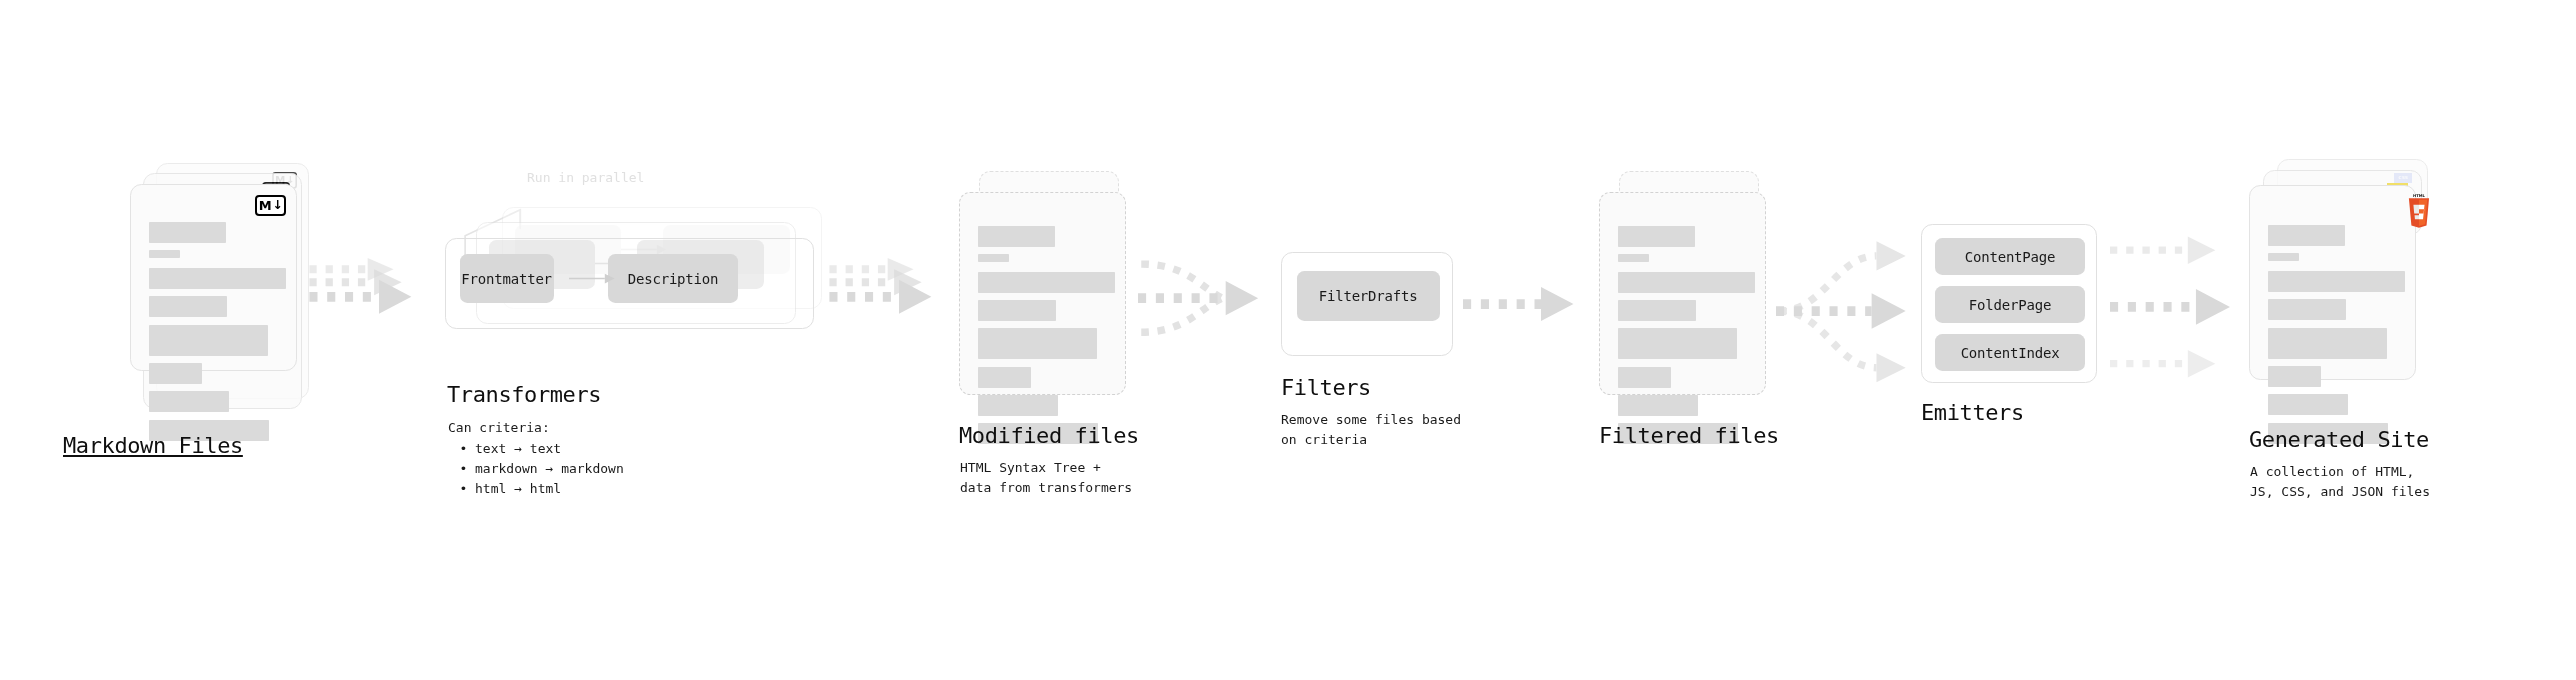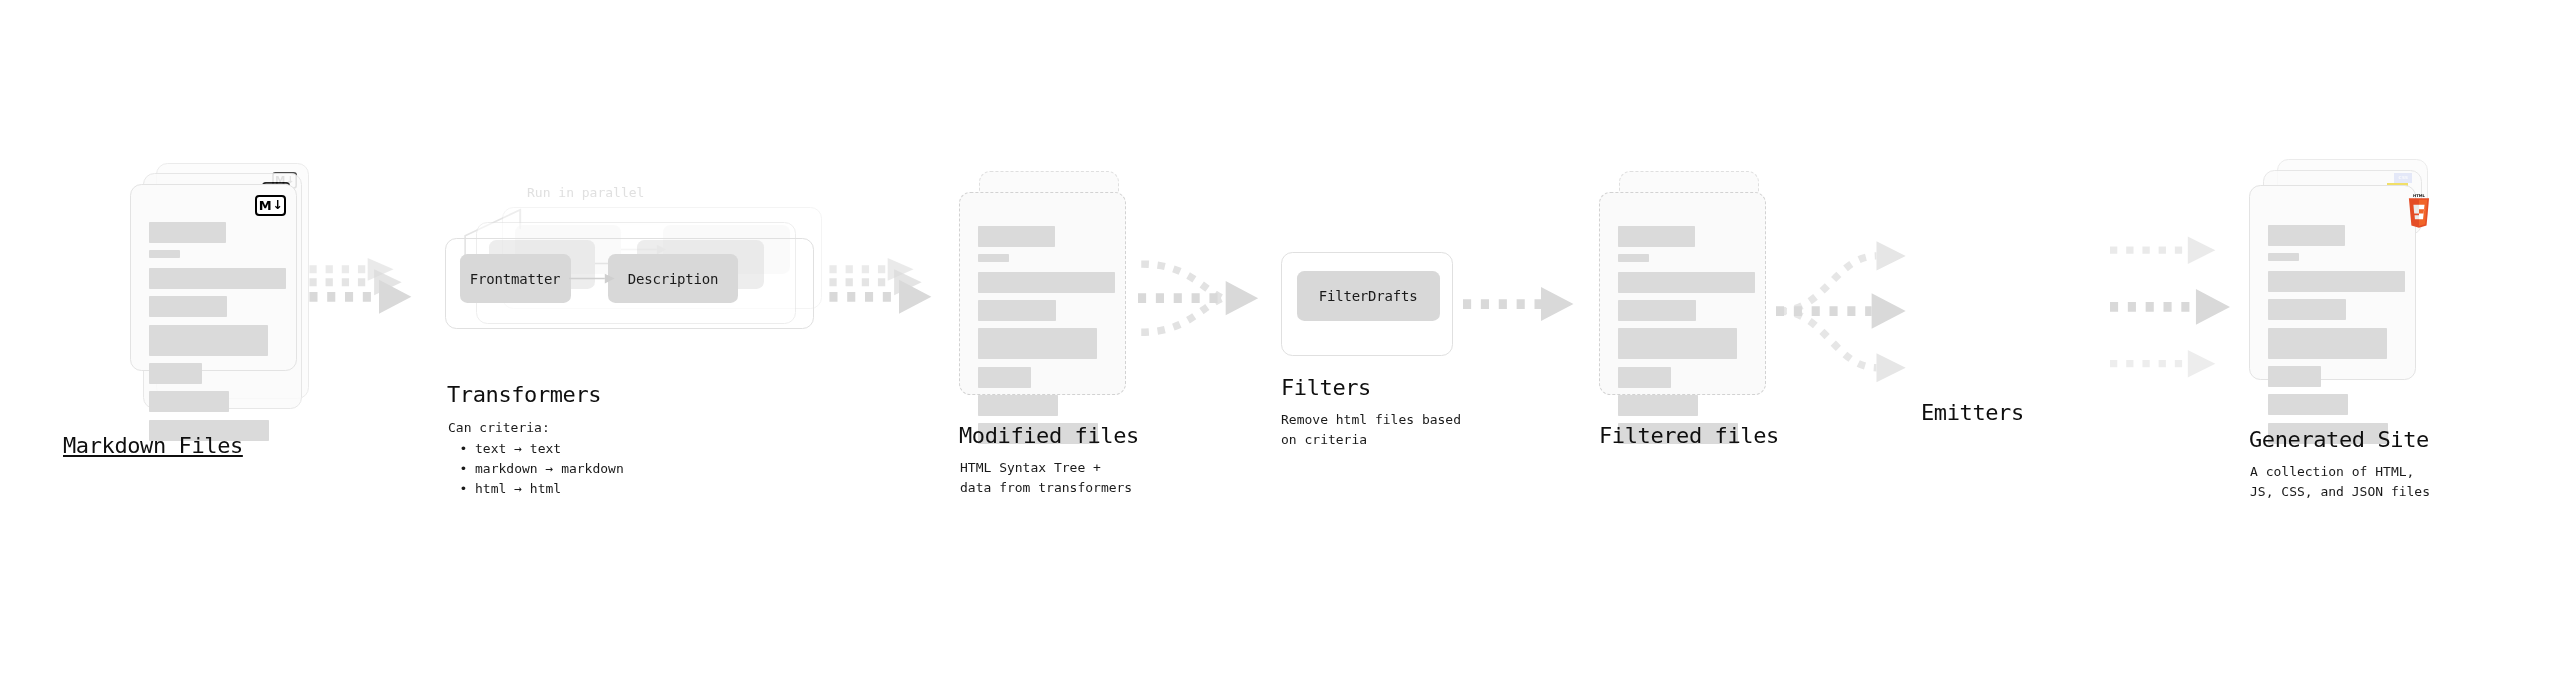--- a/index.html
+++ b/index.html
@@ -193,42 +193,42 @@
     <g stroke="#d9d9d9" stroke-width="12" stroke-dasharray="10 12" fill="none">
       <line x1="0" y1="48" x2="86" y2="48"></line>
     </g>
     <polygon points="86,27 126,48 86,69" fill="#d9d9d9"></polygon>
   </svg>
 
   <svg width="163" height="73" style="left:455px; top:187px;" viewBox="0 0 200 90">
     <path d="M 12 88 L 12 60 L 80 28 L 80 50" stroke="#e4e4e4" stroke-width="2" fill="none"></path>
     <line x1="80" y1="28" x2="80" y2="52" stroke="#e4e4e4" stroke-width="2"></line>
   </svg>
-  <div class="parallel-label" style="left:527px; top:185px;">Run in parallel</div>
+  <div class="parallel-label" style="left:527px; top:170px;">Run in parallel</div>
 
   <div class="node" style="left:445px; top:207px; width:390px; height:146px;">
 
     <div class="proc-box" style="left:57px; top:0px; width:320px; height:102px; opacity:.35;"></div>
     <div class="chip ghost2" style="left:70px; top:18px; width:106px; height:49px;"></div>
     <div class="chip ghost2" style="left:218px; top:18px; width:127px; height:49px;"></div>
     <svg width="57" height="16.3" style="left:176px; top:36px;" viewBox="0 0 70 20">
       <line x1="0" y1="8" x2="44" y2="8" stroke="#eaeaea" stroke-width="2"></line>
       <polygon points="44,2 56,8 44,14" fill="#eaeaea"></polygon>
     </svg>
 
     <div class="proc-box" style="left:31px; top:14.6px; width:320px; height:102px; opacity:.55;"></div>
     <div class="chip ghost" style="left:44px; top:32.5px; width:106px; height:49px;"></div>
     <div class="chip ghost" style="left:192px; top:32.5px; width:127px; height:49px;"></div>
     <svg width="57" height="16.3" style="left:150px; top:50px;" viewBox="0 0 70 20">
       <line x1="0" y1="8" x2="44" y2="8" stroke="#e4e4e4" stroke-width="2"></line>
       <polygon points="44,2 56,8 44,14" fill="#e4e4e4"></polygon>
     </svg>
 
     <div class="proc-box" style="left:0px; top:31px; width:369px; height:91px; background:transparent;"></div>
-    <div class="chip" style="left:14.6px; top:47px; width:111px; height:49px;">
+    <div class="chip" style="left:14.6px; top:47px; width:94px; height:49px;">
       <span>Frontmatter</span>
     </div>
     <div class="chip" style="left:163px; top:47px; width:130px; height:49px;">
       <span>Description</span>
     </div>
     <svg width="57" height="16.3" style="left:124px; top:65px;" viewBox="0 0 70 20">
       <line x1="0" y1="8" x2="44" y2="8" stroke="#cfcfcf" stroke-width="2"></line>
       <polygon points="44,2 56,8 44,14" fill="#cfcfcf"></polygon>
     </svg>
   </div>
@@ -281,21 +281,21 @@
     <line x1="0" y1="54" x2="108" y2="54" stroke="#d9d9d9" stroke-width="12" stroke-dasharray="10 12"></line>
     <polygon points="108,33 148,54 108,75" fill="#d9d9d9"></polygon>
   </svg>
 
   <div class="proc-box" style="left:1281px; top:252px; width:172px; height:104px;">
     <div class="chip" style="left:14.6px; top:18px; width:143px; height:50px;">
       <span>FilterDrafts</span>
     </div>
   </div>
   <div class="title" style="left:1281px; top:375px;">Filters</div>
-  <div class="subtitle" style="left:1281px; top:410px;">Remove html files based
+  <div class="subtitle" style="left:1281px; top:410px;">Remove some files based
 on criteria</div>
 
   <svg class="arrowsvg" width="130" height="49" style="left:1463px; top:286px;" viewBox="0 0 160 60">
     <line x1="0" y1="22" x2="96" y2="22" stroke="#d9d9d9" stroke-width="12" stroke-dasharray="10 12"></line>
     <polygon points="96,1 136,22 96,43" fill="#d9d9d9"></polygon>
   </svg>
 
   <div class="doc-stack" style="left:1599px; top:171px; width:187px; height:276px;">
     <div class="doc-card dashed ghost2" style="left:19.5px; top:0px; width:140px; height:49px;"></div>
     <div class="doc-card dashed" style="left:0px; top:21px; width:167px; height:203px;">
@@ -315,20 +315,31 @@
 
   <svg class="arrowsvg" width="154" height="163" style="left:1776px; top:236px;" viewBox="0 0 190 200">
     <path d="M 4 92 C 60 92, 74 24, 124 24" stroke="#e6e6e6" stroke-width="9" stroke-dasharray="9 11" fill="none"></path>
     <polygon points="124,6 160,24 124,42" fill="#e6e6e6"></polygon>
     <path d="M 4 92 C 60 92, 74 162, 124 162" stroke="#e6e6e6" stroke-width="9" stroke-dasharray="9 11" fill="none"></path>
     <polygon points="124,144 160,162 124,180" fill="#e6e6e6"></polygon>
     <line x1="0" y1="92" x2="118" y2="92" stroke="#d9d9d9" stroke-width="12" stroke-dasharray="10 12"></line>
     <polygon points="118,70 160,92 118,114" fill="#d9d9d9"></polygon>
   </svg>
 
+  <div class="proc-box" style="left:1921px; top:224px; width:176px; height:159px;">
+    <div class="chip" style="left:13px; top:13px; width:150px; height:37px;">
+      <span>ContentPage</span>
+    </div>
+    <div class="chip" style="left:13px; top:61px; width:150px; height:37px;">
+      <span>FolderPage</span>
+    </div>
+    <div class="chip" style="left:13px; top:109px; width:150px; height:37px;">
+      <span>ContentIndex</span>
+    </div>
+  </div>
   <div class="title" style="left:1921px; top:400px;text-align:center;">Emitters</div>
 
   <svg class="arrowsvg" width="154" height="154" style="left:2110px; top:234px;" viewBox="0 0 190 190">
     <g opacity="0.55">
       <line x1="0" y1="20" x2="96" y2="20" stroke="#d9d9d9" stroke-width="9" stroke-dasharray="9 11"></line>
       <polygon points="96,3 130,20 96,37" fill="#d9d9d9"></polygon>
     </g>
     <g>
       <line x1="0" y1="90" x2="106" y2="90" stroke="#d9d9d9" stroke-width="12" stroke-dasharray="10 12"></line>
       <polygon points="106,68 148,90 106,112" fill="#d9d9d9"></polygon>

